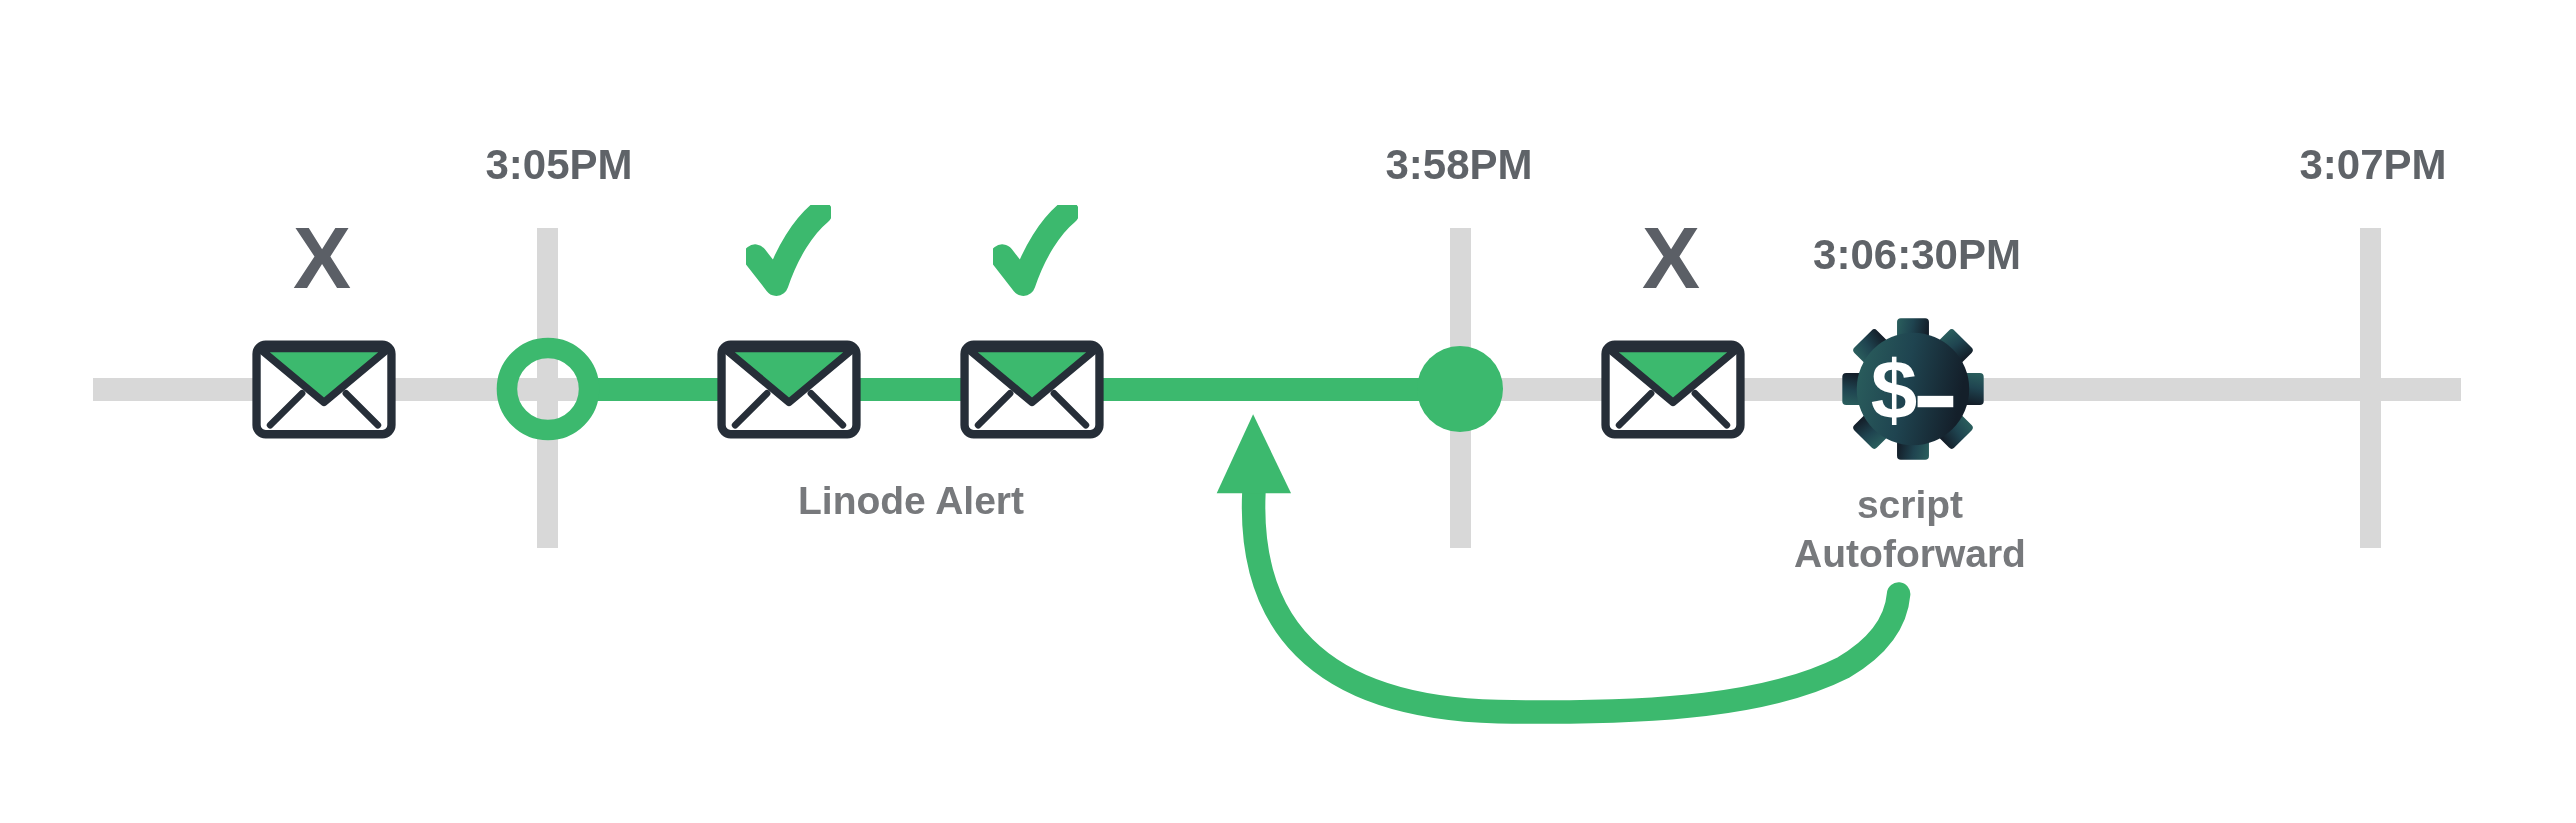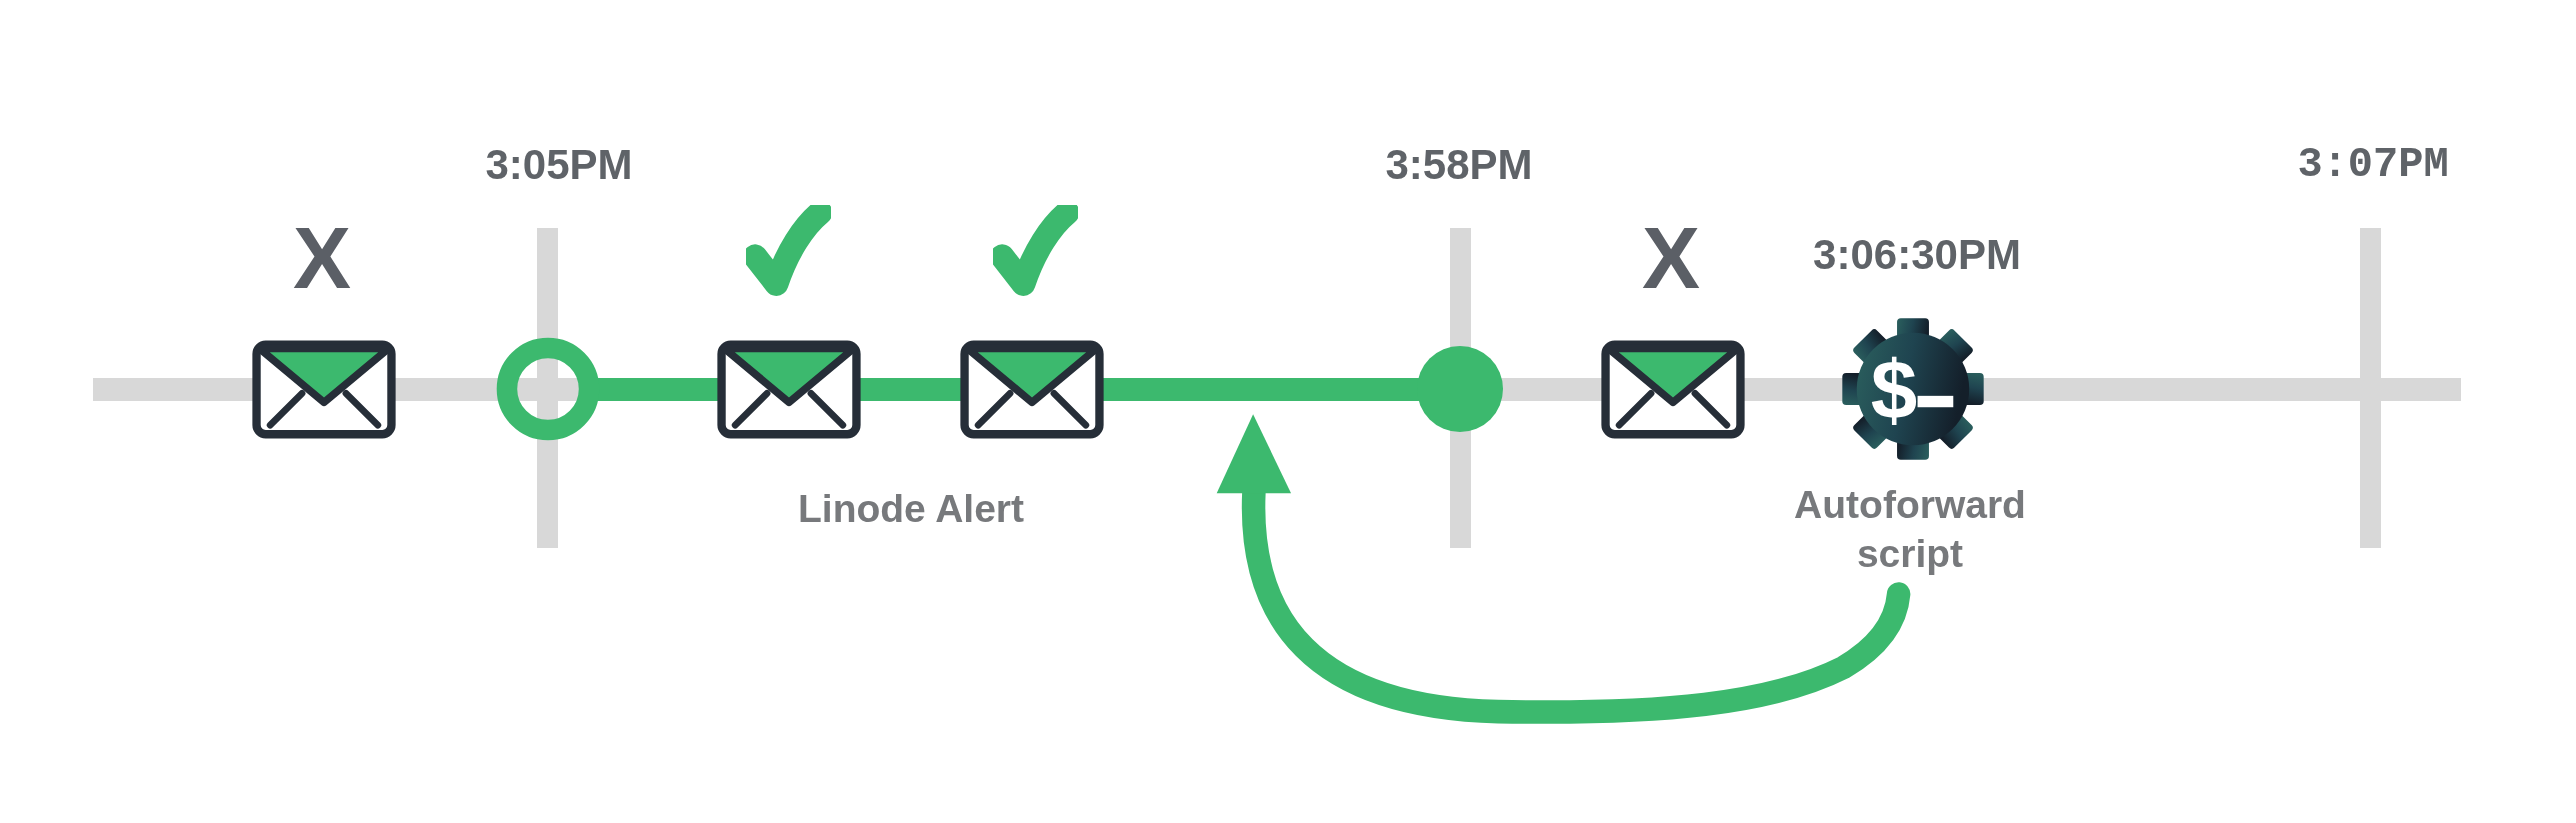--- a/index.html
+++ b/index.html
@@ -39,21 +39,21 @@
     top:144px;
     transform:translateX(-50%);
     font-size:42px;
     font-weight:bold;
     line-height:42px;
     color:var(--time-text);
     white-space:nowrap;
   }
   .time-label.l1{left:559px;}
   .time-label.l2{left:1459px;}
-  .time-label.l3{left:2373px;font-family:Liberation Mono, monospace;}
+  .time-label.l3{left:2373px;}
   .time-label.sub{left:1917px; top:234px;}
   .green-segment{
     position:absolute;
     left:597px; top:378px;
     width:863px; height:23px;
     background:var(--green);
   }
   .ring{
     position:absolute;
     left:491px; top:332px;
@@ -101,21 +101,21 @@
   .caption{
     position:absolute;
     transform:translateX(-50%);
     font-size:39px;
     font-weight:bold;
     line-height:49px;
     color:var(--caption-text);
     text-align:center;
     white-space:nowrap;
   }
-  .caption.alert{left:911px; top:476px;margin-top:8px;}
+  .caption.alert{left:911px; top:476px;}
   .caption.autofwd{left:1910px; top:480px; line-height:49px;}
   .arrow-layer{
     position:absolute;
     left:0; top:0;
     width:2576px; height:824px;
     pointer-events:none;
   }
 </style>
 </head>
 <body>
@@ -200,18 +200,18 @@
 
   <svg class="arrow-layer" viewBox="0 0 3396 1086">
     <path d="M 2503 783 C 2500 818 2478 852 2430 880 C 2335 928 2190 942 1975 938 C 1730 932 1646 815 1653 650" fill="none" stroke="#3cb96e" stroke-width="31" stroke-linecap="round"></path>
     <polygon points="1604,650 1702,650 1652,546" fill="#3cb96e"></polygon>
   </svg>
 
   <div class="caption alert">
     <div>Linode Alert</div>
   </div>
   <div class="caption autofwd">
+    <div>script</div>
     <div>Autoforward</div>
-    <div>script</div>
   </div>
 
 </div>
 
 
 </body></html>

